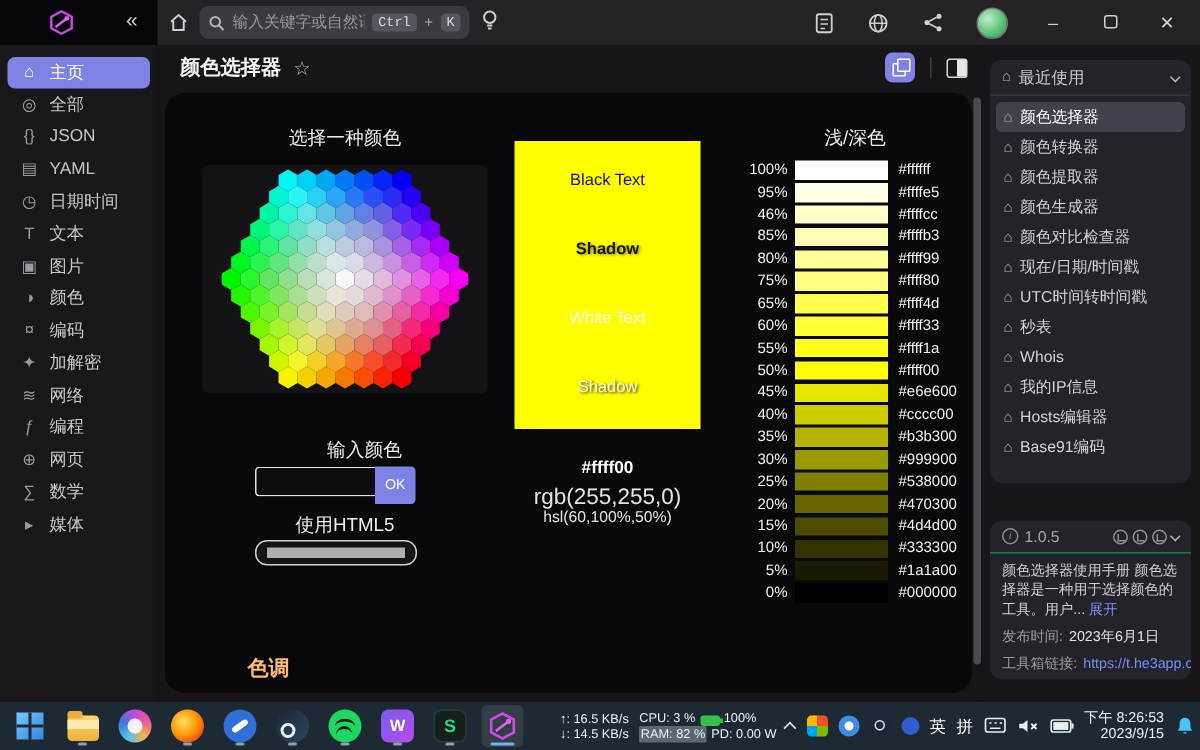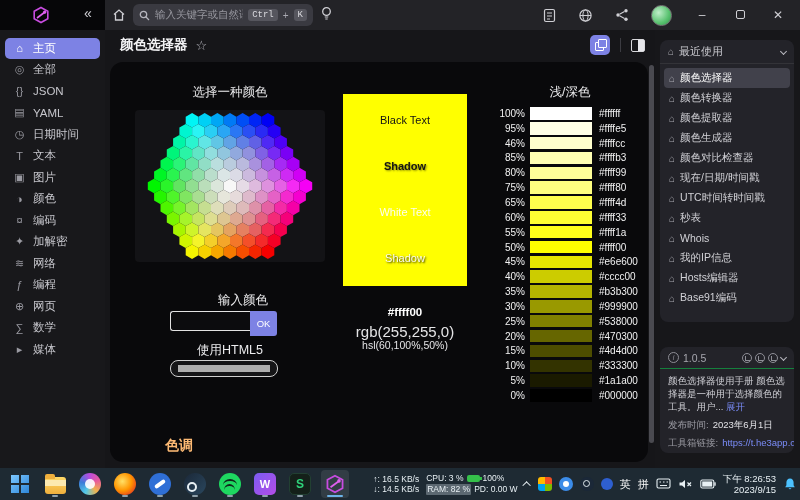--- a/index.html
+++ b/index.html
@@ -130,21 +130,21 @@
   .ic-spotify { border-radius:50%; background:#1ed760; }
   .ic-spotify::before, .ic-spotify::after { content:""; position:absolute; left:4px; width:14px; height:10px; border-top:2px solid #10251c; border-radius:50%; }
   .ic-spotify::before { top:6px; } .ic-spotify::after { top:11px; width:11px; left:5px; }
   .ic-wapp { border-radius:5px; background:linear-gradient(135deg,#7b5cf0,#b44ce8); color:#fff; font-size:11px; font-weight:700; display:flex; align-items:center; justify-content:center; }
   .ic-sgreen { border-radius:5px; background:#142019; color:#2fd17a; font-size:12px; font-weight:700; display:flex; align-items:center; justify-content:center; border:1px solid #224032; }
   .ic-he3 { display:flex; align-items:center; justify-content:center; }
 
   .tray { position:absolute; right:3px; top:0; height:32px; display:flex; align-items:center; gap:7px; color:#e8f0f4; }
   .net-block { font-size:8.5px; line-height:10.5px; white-space:nowrap; }
   .cpu-block { font-size:8.5px; line-height:11px; white-space:nowrap; }
-  .cpu-line { display:flex; align-items:center; gap:3px; }
+  .cpu-line { display:flex; align-items:flex-end; gap:3px; }
   .batt-pill { width:13px; height:7px; background:#35c04a; border-radius:2px; position:relative; }
   .batt-pill::after { content:""; position:absolute; right:-2px; top:2px; width:2px; height:3px; background:#35c04a; }
   .ram-hl { background:rgba(210,220,228,.35); border-radius:1px; padding:0 1px; }
   .chev-up { width:6px; height:6px; border-left:1.5px solid #e8f0f4; border-top:1.5px solid #e8f0f4; transform:rotate(45deg) translateY(2px); }
   .mini { width:14px; height:14px; border-radius:3px; }
   .mini-colored { background:conic-gradient(#f25022 90deg,#7fba00 90deg 180deg,#00a4ef 180deg 270deg,#ffb900 270deg); border-radius:3px; }
   .mini-blue { border-radius:50%; background:#3c8ce8; position:relative; }
   .mini-blue::after { content:""; position:absolute; left:4px; top:4px; width:6px; height:6px; background:#fff; border-radius:50%; }
   .mini-steam { border-radius:50%; background:#1b2838; position:relative; }
   .mini-steam::after { content:""; position:absolute; left:3px; top:3px; width:5px; height:5px; border:1.5px solid #dfe8ee; border-radius:50%; }

